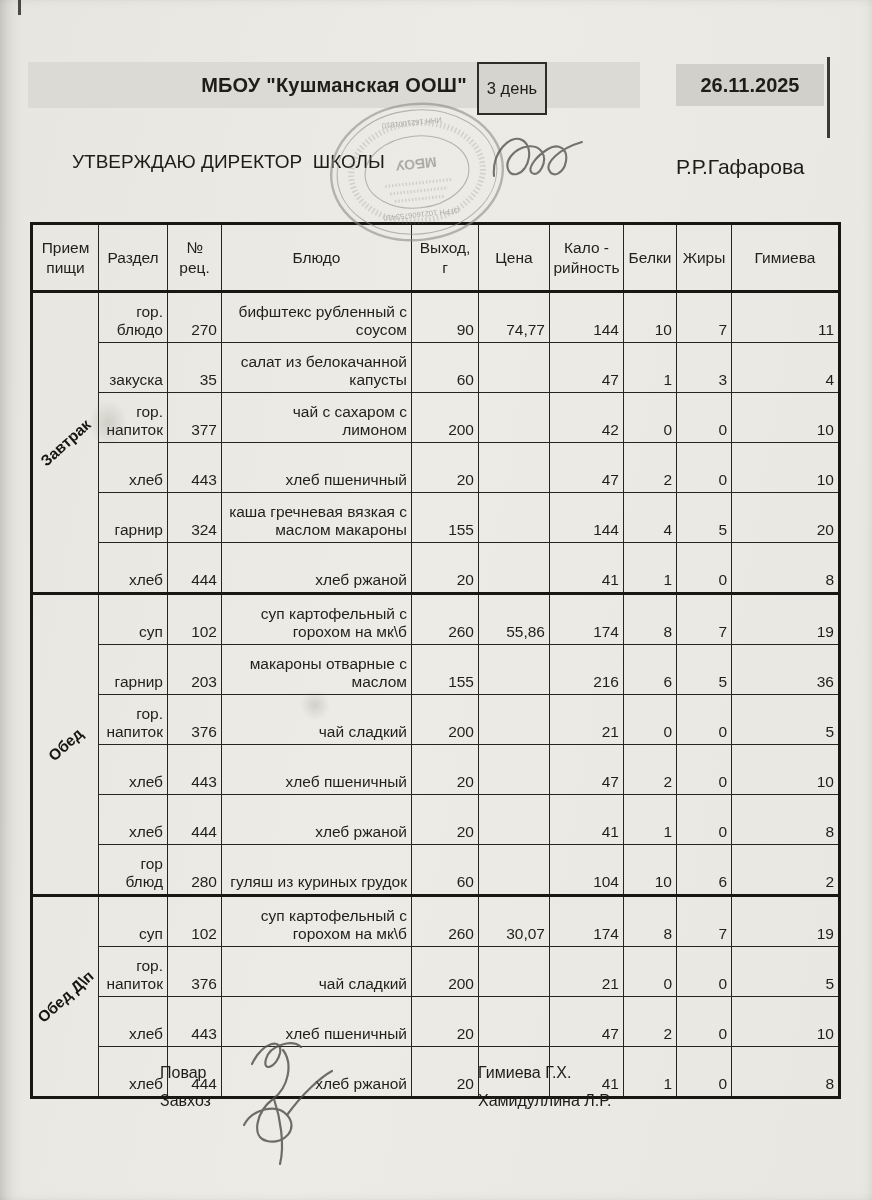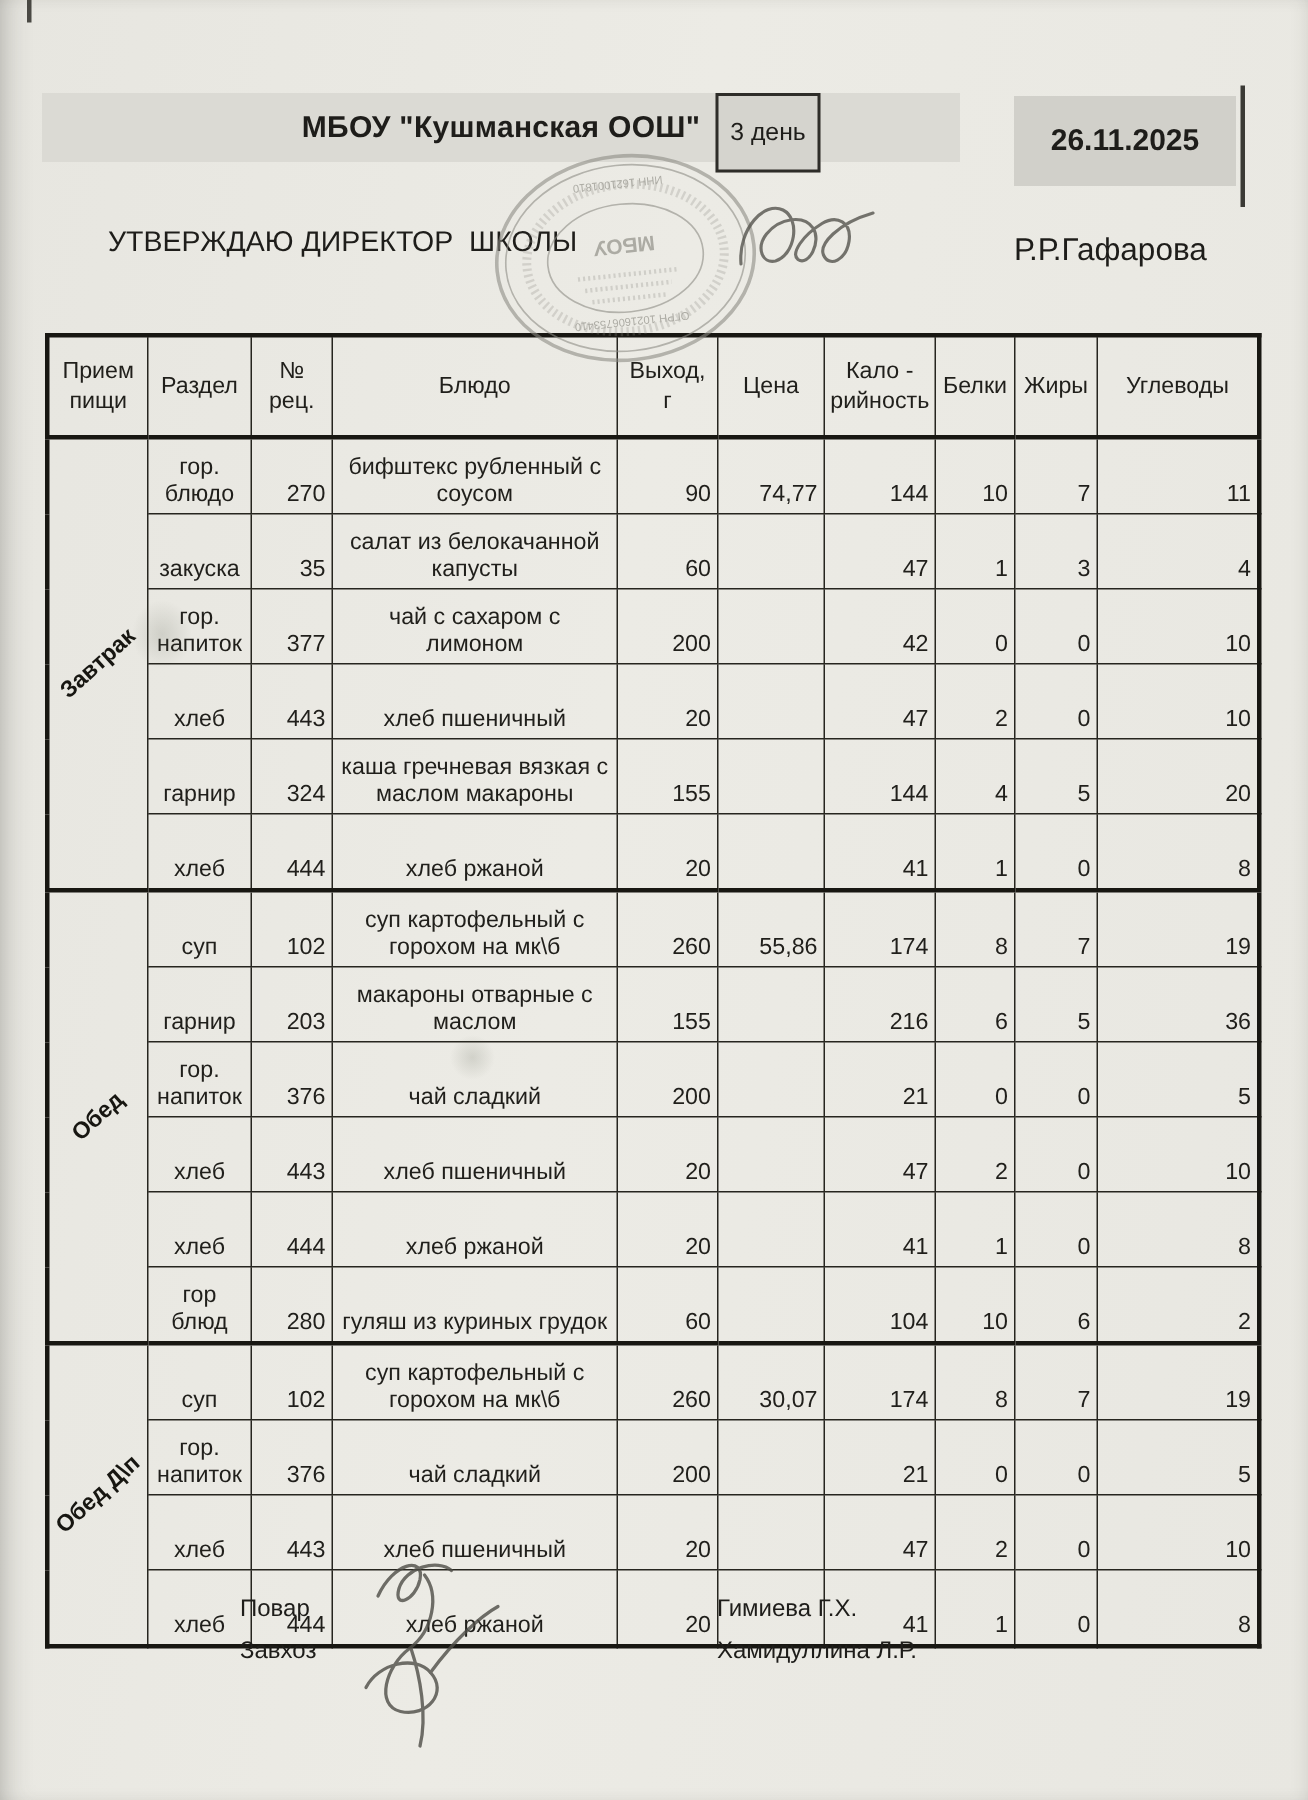--- a/index.html
+++ b/index.html
@@ -10,37 +10,37 @@
     color:#1e1d1a;
   }
   .page::after{ content:""; position:absolute; inset:0; pointer-events:none;
     box-shadow: inset 14px 0 22px -16px rgba(60,60,55,.45), inset -6px 0 14px -10px rgba(60,60,55,.25); }
   .title-band { position:absolute; left:28px; top:62px; width:612px; height:46px; background:#dbdad4; }
   .school-title { position:absolute; left:28px; top:62px; width:612px; height:46px; line-height:46px;
     text-align:center; font-size:20px; font-weight:bold; letter-spacing:.2px; }
   .day-box { position:absolute; left:477px; top:62px; width:70px; height:53px; box-sizing:border-box;
     background:#d5d4ce; border:2.3px solid #2e2d29; display:flex; align-items:center; justify-content:center;
     font-size:16.5px; }
-  .date-band { position:absolute; left:676px; top:64px; width:148px; height:60px; background:#d1d0ca;
+  .date-band { position:absolute; left:676px; top:64px; width:148px; height:42px; background:#d1d0ca;
     display:flex; align-items:center; justify-content:center; font-size:20px; font-weight:bold; }
   .edge-line-right { position:absolute; left:827px; top:57px; width:3px; height:81px; background:#3b3a35; }
   .edge-line-topleft { position:absolute; left:18px; top:0; width:3px; height:15px; background:#4b4a45; }
   .approve { position:absolute; left:72px; top:151px; font-size:19px; font-weight:normal; white-space:pre; }
   .director-name { position:absolute; left:676px; top:155px; font-size:21px; font-weight:normal; }
 
   table.menu { position:absolute; left:30px; top:222px; width:808px; border-collapse:collapse;
     table-layout:fixed; border:3px solid #181712; font-size:15.5px; color:#201f1b; }
   table.menu th, table.menu td { border:1.5px solid #26251f; }
   table.menu thead th { height:65px; vertical-align:middle; text-align:center; font-weight:normal;
     white-space:pre-line; line-height:1.25; border-bottom:3px solid #181712; padding:0 2px; }
   table.menu tbody td { height:46px; vertical-align:bottom; padding:1px 4px 2px 4px; line-height:1.2;
     overflow:hidden; }
   table.menu tr.section-start td { border-top:3px solid #181712; }
   td.right { text-align:right; }
-  td.left  { text-align:center; }
+  td.left  { text-align:right; }
   td.pre   { white-space:pre-line; }
   .meal-cell { position:relative; }
   .meal-label { position:absolute; left:50%; top:50%;
     transform:translate(-50%,-50%) rotate(-42deg); transform-origin:center;
     font-weight:bold; font-size:15.5px; white-space:nowrap; color:#171611; }
 
   .footer-text { position:absolute; font-size:16px; }
   .smudge { position:absolute; border-radius:50%; pointer-events:none;
     background: radial-gradient(closest-side, rgba(90,95,80,.18), rgba(90,95,80,0)); }
 
@@ -83,21 +83,21 @@
         <th>№
 рец.</th>
         <th>Блюдо</th>
         <th>Выход,
 г</th>
         <th>Цена</th>
         <th>Кало -
 рийность</th>
         <th>Белки</th>
         <th>Жиры</th>
-        <th>Углеводы</th>
+        <th>Гимиева</th>
       </tr>
     </thead>
     <tbody>
         <tr class="section-start">
           <td rowspan="6" class="meal-cell">
             <span class="meal-label">Завтрак</span>
           </td>
           <td class="left pre">гор.
 блюдо</td>
           <td class="right">270</td>

